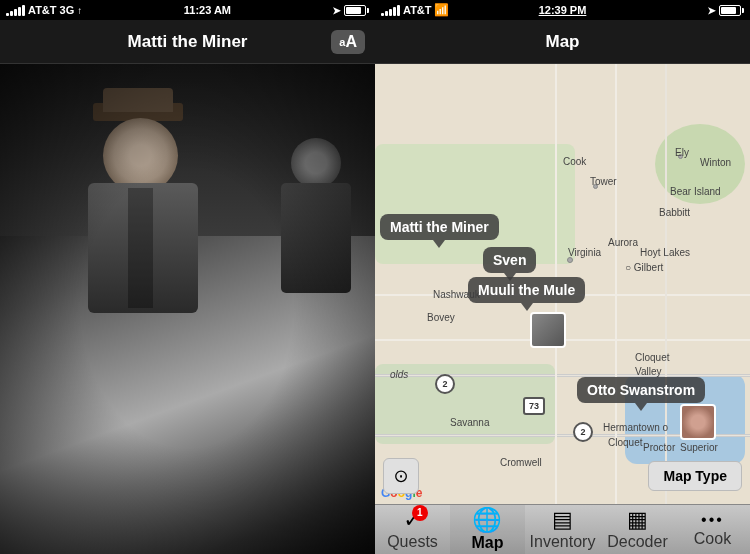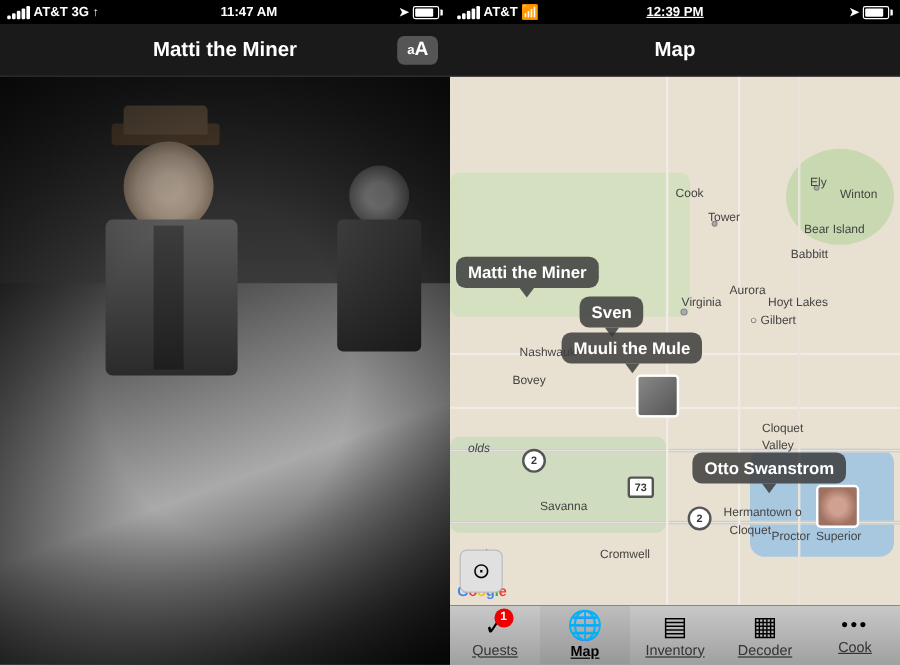--- a/index.html
+++ b/index.html
@@ -301,24 +301,23 @@
     }
     .tab-item.active {
       background: rgba(0,0,0,0.05);
     }
     .tab-icon {
       font-size: 22px;
       line-height: 1;
       position: relative;
     }
     .tab-label {
-      font-size: 12px;
+      font-size: 16px;
       color: #333;
       font-weight: 500;
-      text-decoration: underline;
     }
     .tab-badge {
       position: absolute;
       top: -4px;
       right: -6px;
       background: #e00;
       color: #fff;
       font-size: 10px;
       font-weight: bold;
       width: 16px;
@@ -383,21 +382,21 @@
         <div class="signal-bar" style="height:3px"></div>
         <div class="signal-bar" style="height:5px"></div>
         <div class="signal-bar" style="height:7px"></div>
         <div class="signal-bar" style="height:9px"></div>
         <div class="signal-bar" style="height:11px"></div>
       </div>
       <span>AT&amp;T</span>
       <span>3G</span>
       <span style="font-size:10px">↑</span>
     </div>
-    <span>11:47 AM</span>
+    <span>11:23 AM</span>
     <div class="battery">
       <span style="font-size:10px;margin-right:3px">➤</span>
       <div class="battery-body">
         <div class="battery-fill" style="width:15px;height:7px"></div>
       </div>
       <div class="battery-tip"></div>
     </div>
   </div>
 
   <div class="left-header">
@@ -544,20 +543,23 @@
         <span class="g-blue">G</span>
         <span class="g-red">o</span>
         <span class="g-yellow">o</span>
         <span class="g-blue">g</span>
         <span class="g-green">l</span>
         <span class="g-red">e</span>
       </div>
 
       <div style="position:absolute;bottom:6px;left:0;right:0;display:flex;align-items:center;justify-content:space-between;padding:4px 8px;">
         <div class="map-location-btn">⊙</div>
+        <div class="map-type-btn">
+          <span>Map Type</span>
+        </div>
       </div>
     </div>
   </div>
 
   <div class="tab-bar">
 
     <div class="tab-item">
       <div class="tab-icon">
         <span style="font-size:22px;">✓</span>
         <span class="tab-badge">1</span>

